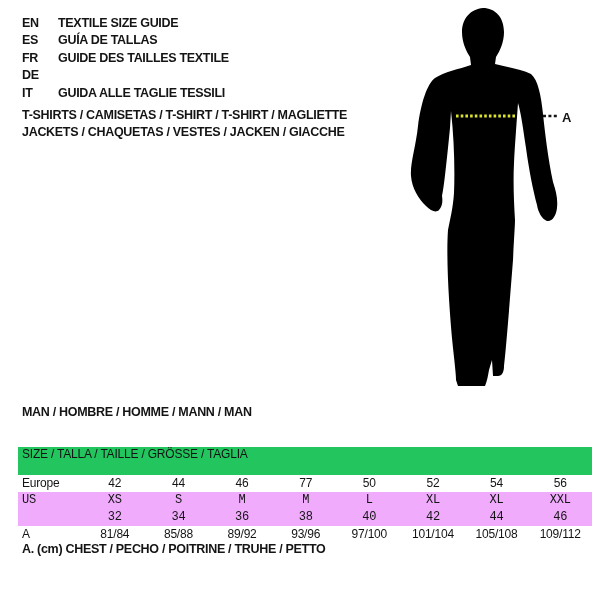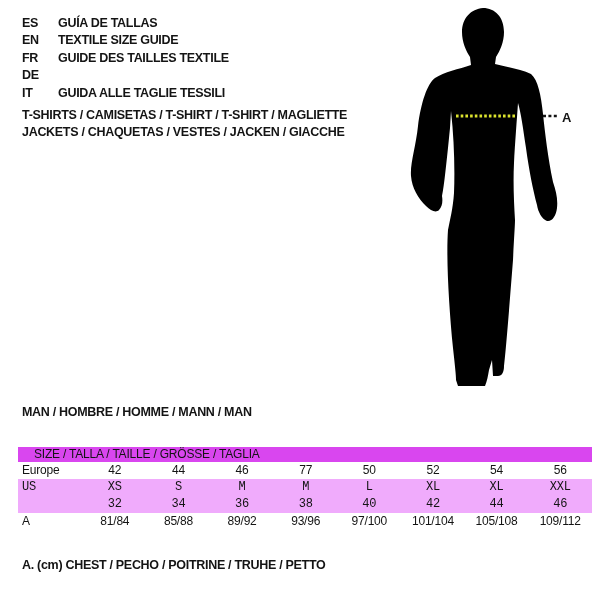--- a/index.html
+++ b/index.html
@@ -20,44 +20,44 @@
   .category-lines{position:absolute;left:22px;top:107px;}
   .category-line{height:17.4px;line-height:17.4px;
     font-size:12.5px;font-weight:700;letter-spacing:-0.3px;white-space:nowrap;}
   
   .figure-wrap{position:absolute;left:400px;top:8px;width:185px;height:382px;}
   
   .section-title{position:absolute;left:22px;top:405px;
     font-size:12.5px;font-weight:700;letter-spacing:-0.3px;}
   
   .size-table{position:absolute;left:18px;top:447px;width:574px;font-size:12px;}
-  .thead{background:#d946ef;height:15px;line-height:15px;padding-left:16px;
+  .thead{background:#22c55e;height:28px;line-height:15px;padding-left:4px;
     letter-spacing:-0.2px;}
   .trow{display:grid;grid-template-columns:65px repeat(8,1fr);
     height:17px;line-height:17px;letter-spacing:-0.2px;}
   .trow.shaded{background:#f0abfc;font-family:Liberation Mono, monospace;}
   .tlabel{text-align:left;padding-left:4px;}
   .tcell{text-align:center;}
   
-  .footnote{position:absolute;left:22px;top:558px;
+  .footnote{position:absolute;left:22px;top:542px;
     font-size:12.5px;font-weight:700;letter-spacing:-0.3px;}
 </style>
 </head>
 <body>
 
 <div class="canvas">
 
   <div class="lang-list">
       <div class="lang-row">
+        <span class="lang-code">EN</span>
+        <span>TEXTILE SIZE GUIDE</span>
+      </div>
+      <div class="lang-row">
         <span class="lang-code">ES</span>
         <span>GUÍA DE TALLAS</span>
-      </div>
-      <div class="lang-row">
-        <span class="lang-code">EN</span>
-        <span>TEXTILE SIZE GUIDE</span>
       </div>
       <div class="lang-row">
         <span class="lang-code">FR</span>
         <span>GUIDE DES TAILLES TEXTILE</span>
       </div>
       <div class="lang-row">
         <span class="lang-code">DE</span>
       </div>
       <div class="lang-row">
         <span class="lang-code">IT</span>

